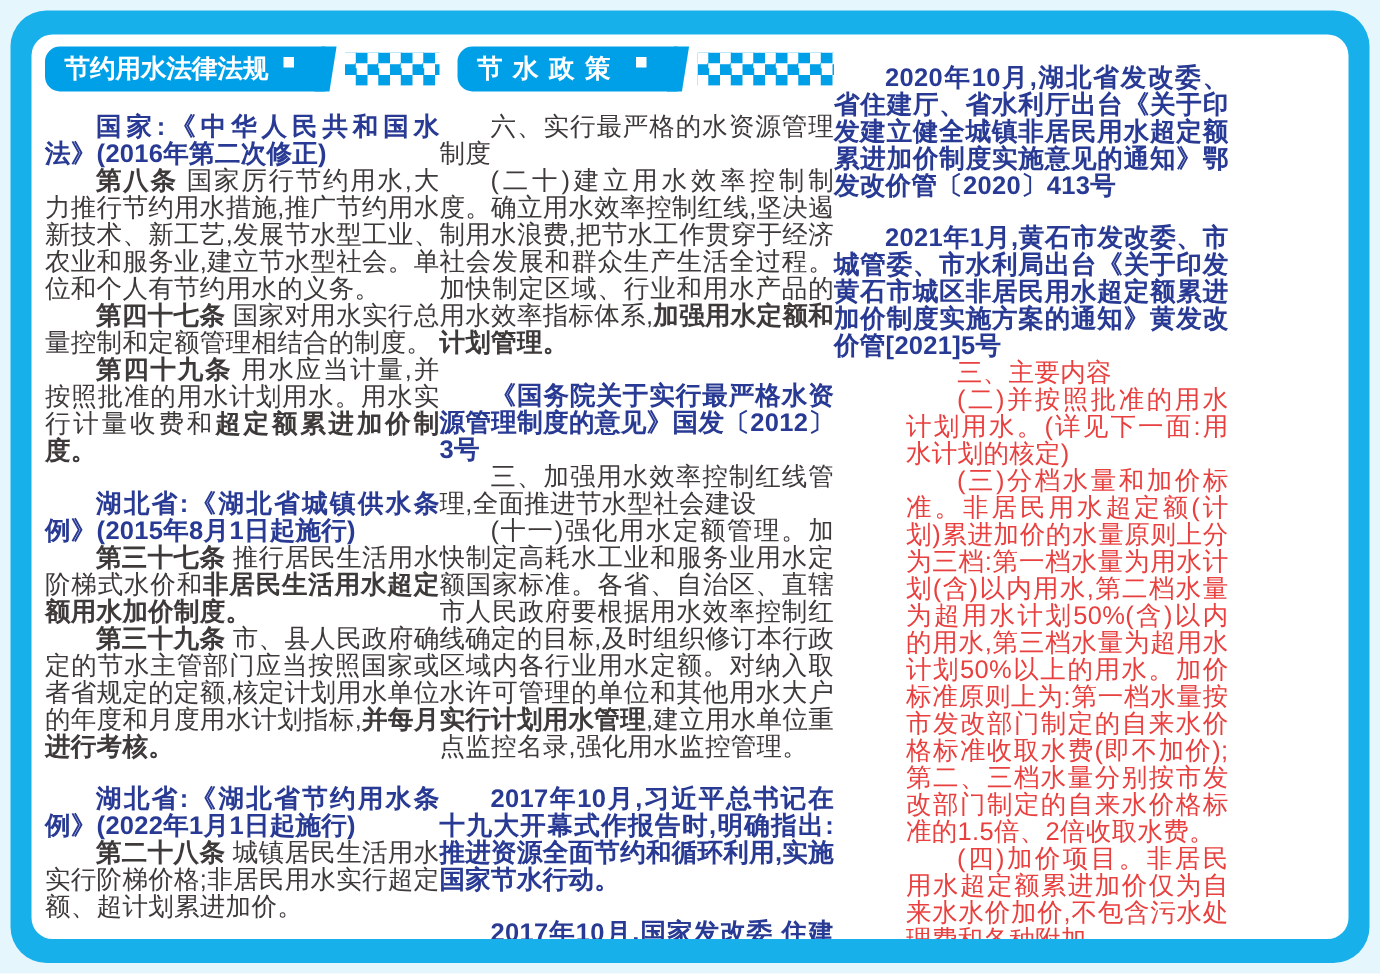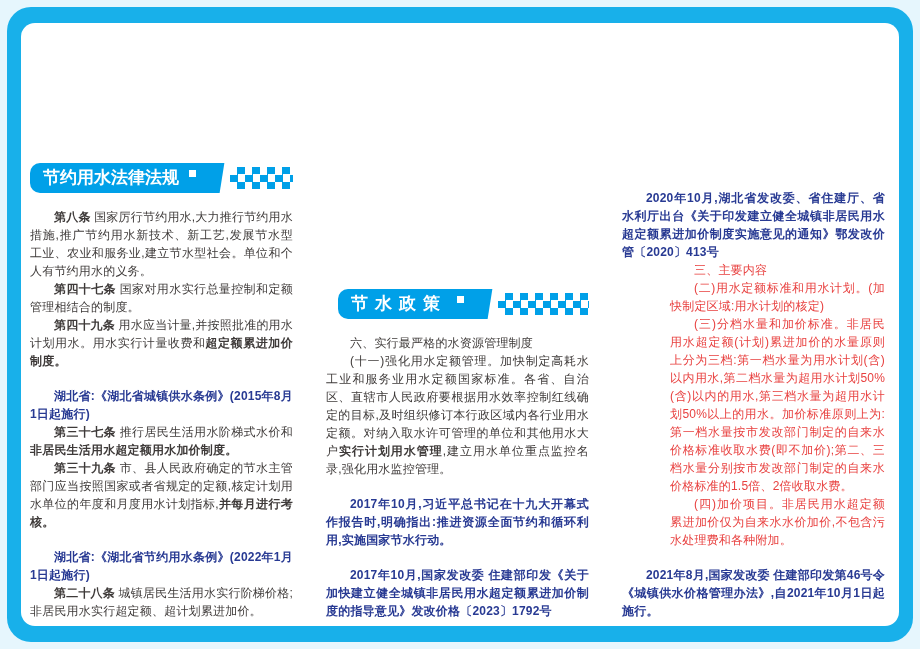--- a/index.html
+++ b/index.html
@@ -28,22 +28,20 @@
     position:absolute;
     left:14px;top:16px;right:14px;bottom:16px;
     background:#ffffff;
     border-radius:14px;
     overflow:hidden;
   }
   .cols{
     position:absolute;
     left:9px;top:8px;right:7px;bottom:6px;
     display:flex;
-    gap:33px;
-    align-items:flex-end;
   }
   .col{
     width:263px;
     flex:0 0 263px;
     display:flex;
     flex-direction:column;
   }
   
   .col-header{
     display:flex;
@@ -85,21 +83,21 @@
     flex:1 1 auto;
     margin-left:12px;
     background:
       repeating-conic-gradient(var(--hdr) 0% 25%, transparent 0% 50%);
     background-size:15px 15px;
     background-position:0 0;
   }
   
   .paras{flex:1 1 auto;}
   .para{
-    font-size:12px;
+    font-size:17px;
     line-height:18px;
     color:var(--ink);
     text-align:justify;
     text-indent:2em;
     letter-spacing:0.2px;
   }
   .para .b{font-weight:bold;}
   .para.blue{
     color:var(--blue);
     font-weight:bold;
@@ -116,51 +114,56 @@
     <div class="cols">
 
       <section class="col col-1">
         <div class="col-header">
           <div class="hdr-box">
             <span>节约用水法律法规</span><span class="hdr-dot"></span>
           </div>
           <div class="hdr-checker"></div>
         </div>
         <div class="paras">
+            <p class="para blue"><span class="b">国家:《中华人民共和国水法》(2016年第二次修正)</span></p>
             <p class="para body"><span class="b">第八条</span><span> 国家厉行节约用水,大力推行节约用水措施,推广节约用水新技术、新工艺,发展节水型工业、农业和服务业,建立节水型社会。单位和个人有节约用水的义务。</span></p>
             <p class="para body"><span class="b">第四十七条</span><span> 国家对用水实行总量控制和定额管理相结合的制度。</span></p>
             <p class="para body"><span class="b">第四十九条</span><span> 用水应当计量,并按照批准的用水计划用水。用水实行计量收费和</span><span class="b">超定额累进加价制度。</span></p>
             <p class="para blue gap"><span class="b">湖北省:《湖北省城镇供水条例》(2015年8月1日起施行)</span></p>
             <p class="para body"><span class="b">第三十七条</span><span> 推行居民生活用水阶梯式水价和</span><span class="b">非居民生活用水超定额用水加价制度。</span></p>
             <p class="para body"><span class="b">第三十九条</span><span> 市、县人民政府确定的节水主管部门应当按照国家或者省规定的定额,核定计划用水单位的年度和月度用水计划指标,</span><span class="b">并每月进行考核。</span></p>
             <p class="para blue gap"><span class="b">湖北省:《湖北省节约用水条例》(2022年1月1日起施行)</span></p>
             <p class="para body"><span class="b">第二十八条</span><span> 城镇居民生活用水实行阶梯价格;非居民用水实行超定额、超计划累进加价。</span></p>
           </div>
       </section>
 
       <section class="col col-2">
         <div class="col-header">
           <div class="hdr-box">
             <span>节水政策</span><span class="hdr-dot"></span>
           </div>
           <div class="hdr-checker"></div>
         </div>
         <div class="paras">
             <p class="para body"><span>六、实行最严格的水资源管理制度</span></p>
+            <p class="para body"><span>(二十)建立用水效率控制制度。确立用水效率控制红线,坚决遏制用水浪费,把节水工作贯穿于经济社会发展和群众生产生活全过程。加快制定区域、行业和用水产品的用水效率指标体系,</span><span class="b">加强用水定额和计划管理。</span></p>
+            <p class="para blue gap"><span class="b">《国务院关于实行最严格水资源管理制度的意见》国发〔2012〕3号</span></p>
+            <p class="para body"><span>三、加强用水效率控制红线管理,全面推进节水型社会建设</span></p>
             <p class="para body"><span>(十一)强化用水定额管理。加快制定高耗水工业和服务业用水定额国家标准。各省、自治区、直辖市人民政府要根据用水效率控制红线确定的目标,及时组织修订本行政区域内各行业用水定额。对纳入取水许可管理的单位和其他用水大户</span><span class="b">实行计划用水管理</span><span>,建立用水单位重点监控名录,强化用水监控管理。</span></p>
             <p class="para blue gap"><span class="b">2017年10月,习近平总书记在十九大开幕式作报告时,明确指出:推进资源全面节约和循环利用,实施国家节水行动。</span></p>
             <p class="para blue gap"><span class="b">2017年10月,国家发改委 住建部印发《关于加快建立健全城镇非居民用水超定额累进加价制度的指导意见》发改价格〔2023〕1792号</span></p>
           </div>
       </section>
 
       <section class="col col-3">
         <div class="paras">
             <p class="para blue"><span class="b">2020年10月,湖北省发改委、省住建厅、省水利厅出台《关于印发建立健全城镇非居民用水超定额累进加价制度实施意见的通知》鄂发改价管〔2020〕413号</span></p>
+            <p class="para blue gap"><span class="b">2021年1月,黄石市发改委、市城管委、市水利局出台《关于印发黄石市城区非居民用水超定额累进加价制度实施方案的通知》黄发改价管[2021]5号</span></p>
             <p class="para red"><span>三、主要内容</span></p>
-            <p class="para red"><span>(二)用水定额标准和用水计划。(加快制定区域:用水计划的核定)</span></p>
+            <p class="para red"><span>(二)并按照批准的用水计划用水。(详见下一面:用水计划的核定)</span></p>
             <p class="para red"><span>(三)分档水量和加价标准。非居民用水超定额(计划)累进加价的水量原则上分为三档:第一档水量为用水计划(含)以内用水,第二档水量为超用水计划50%(含)以内的用水,第三档水量为超用水计划50%以上的用水。加价标准原则上为:第一档水量按市发改部门制定的自来水价格标准收取水费(即不加价);第二、三档水量分别按市发改部门制定的自来水价格标准的1.5倍、2倍收取水费。</span></p>
             <p class="para red"><span>(四)加价项目。非居民用水超定额累进加价仅为自来水水价加价,不包含污水处理费和各种附加。</span></p>
             <p class="para blue gap"><span class="b">2021年8月,国家发改委 住建部印发第46号令《城镇供水价格管理办法》,自2021年10月1日起施行。</span></p>
           </div>
       </section>
 
     </div>
   </div>
 </div>
 

